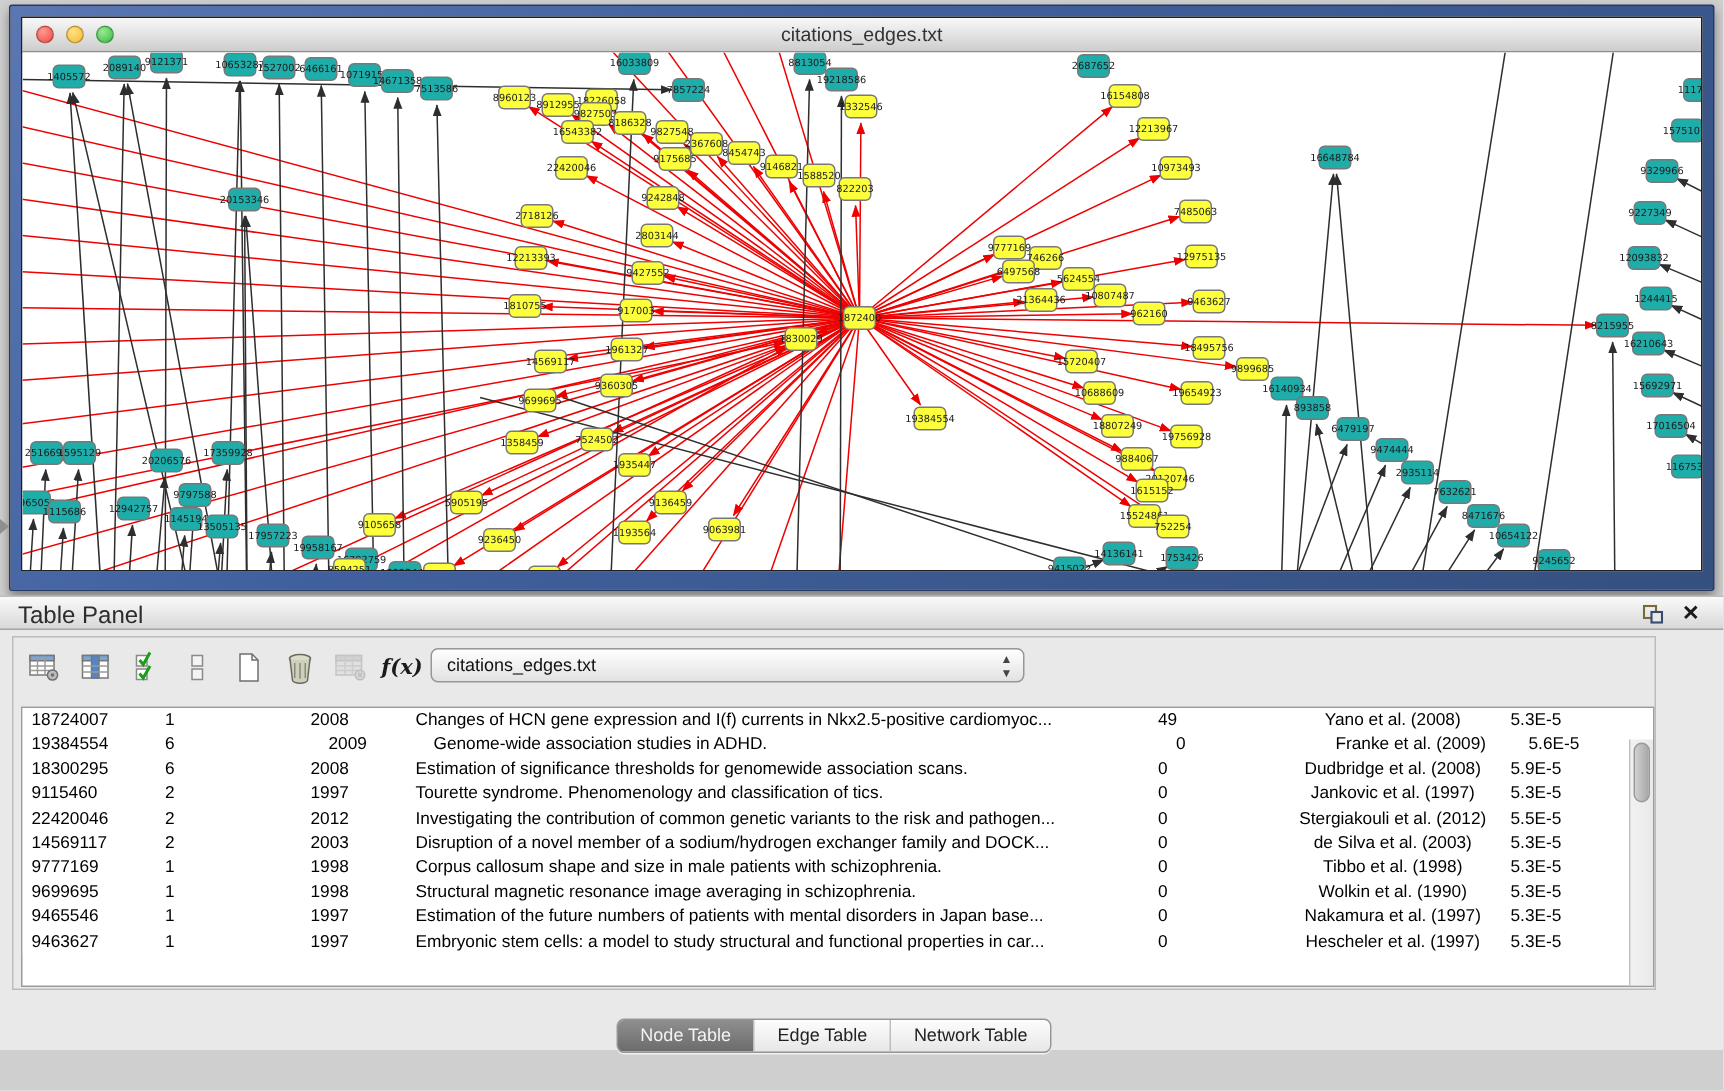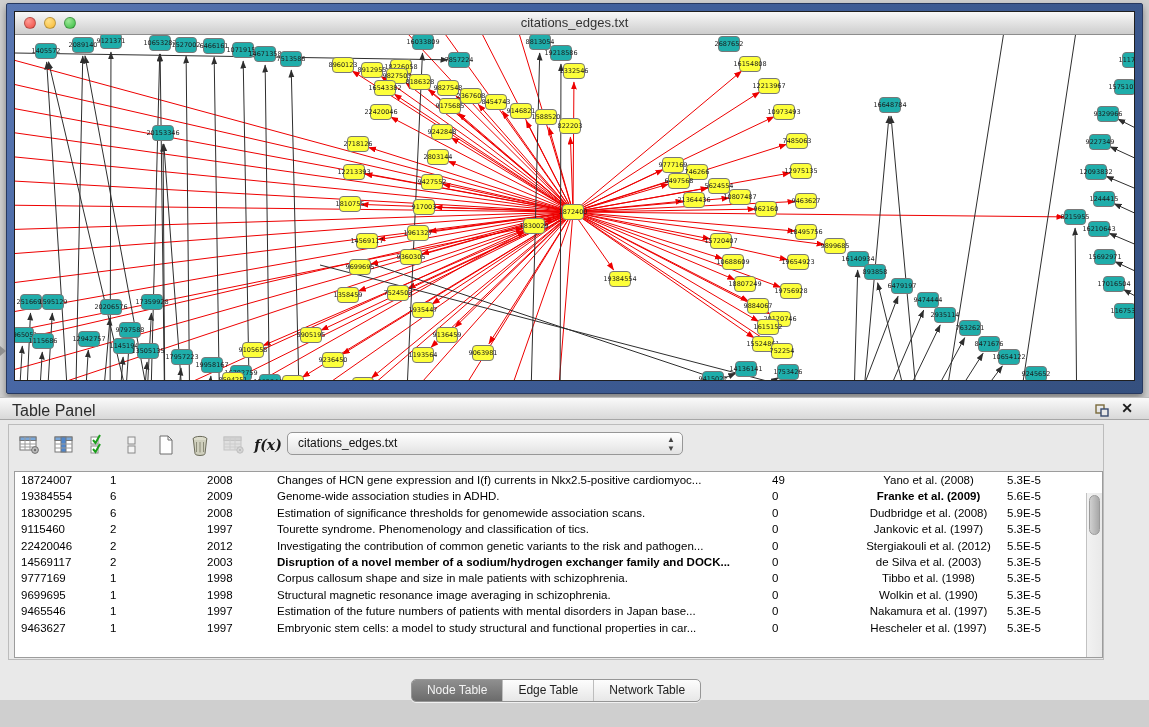--- a/index.html
+++ b/index.html
@@ -832,24 +832,24 @@
               <div class="td" style="width: 97px;">1</div>
               <div class="td" style="width: 70px;">2008</div>
               <div class="td" style="width: 495px;">Changes of HCN gene expression and I(f) currents in Nkx2.5-positive cardiomyoc...</div>
               <div class="td" style="width: 90px;">49</div>
               <div class="td center" style="width: 145px;">Yano et al. (2008)</div>
               <div class="td" style="width: 89px;">5.3E-5</div>
             </div>
             <div class="tr">
               <div class="td" style="width: 89px;">19384554</div>
               <div class="td" style="width: 97px;">6</div>
-              <div class="td" style="width: 70px;">2009</div>
+              <div class="td" style="width: 70px; margin-left: 12px;">2009</div>
               <div class="td" style="width: 495px;">Genome-wide association studies in ADHD.</div>
               <div class="td" style="width: 90px;">0</div>
-              <div class="td center" style="width: 145px; font-weight: bold;">Franke et al. (2009)</div>
+              <div class="td center" style="width: 145px;">Franke et al. (2009)</div>
               <div class="td" style="width: 89px;">5.6E-5</div>
             </div>
             <div class="tr">
               <div class="td" style="width: 89px;">18300295</div>
               <div class="td" style="width: 97px;">6</div>
               <div class="td" style="width: 70px;">2008</div>
               <div class="td" style="width: 495px;">Estimation of significance thresholds for genomewide association scans.</div>
               <div class="td" style="width: 90px;">0</div>
               <div class="td center" style="width: 145px;">Dudbridge et al. (2008)</div>
               <div class="td" style="width: 89px;">5.9E-5</div>
@@ -869,21 +869,21 @@
               <div class="td" style="width: 70px;">2012</div>
               <div class="td" style="width: 495px;">Investigating the contribution of common genetic variants to the risk and pathogen...</div>
               <div class="td" style="width: 90px;">0</div>
               <div class="td center" style="width: 145px;">Stergiakouli et al. (2012)</div>
               <div class="td" style="width: 89px;">5.5E-5</div>
             </div>
             <div class="tr">
               <div class="td" style="width: 89px;">14569117</div>
               <div class="td" style="width: 97px;">2</div>
               <div class="td" style="width: 70px;">2003</div>
-              <div class="td" style="width: 495px; font-weight: bold;">Disruption of a novel member of a sodium/hydrogen exchanger family and DOCK...</div>
+              <div class="td" style="width: 495px;">Disruption of a novel member of a sodium/hydrogen exchanger family and DOCK...</div>
               <div class="td" style="width: 90px;">0</div>
               <div class="td center" style="width: 145px;">de Silva et al. (2003)</div>
               <div class="td" style="width: 89px;">5.3E-5</div>
             </div>
             <div class="tr">
               <div class="td" style="width: 89px;">9777169</div>
               <div class="td" style="width: 97px;">1</div>
               <div class="td" style="width: 70px;">1998</div>
               <div class="td" style="width: 495px;">Corpus callosum shape and size in male patients with schizophrenia.</div>
               <div class="td" style="width: 90px;">0</div>

